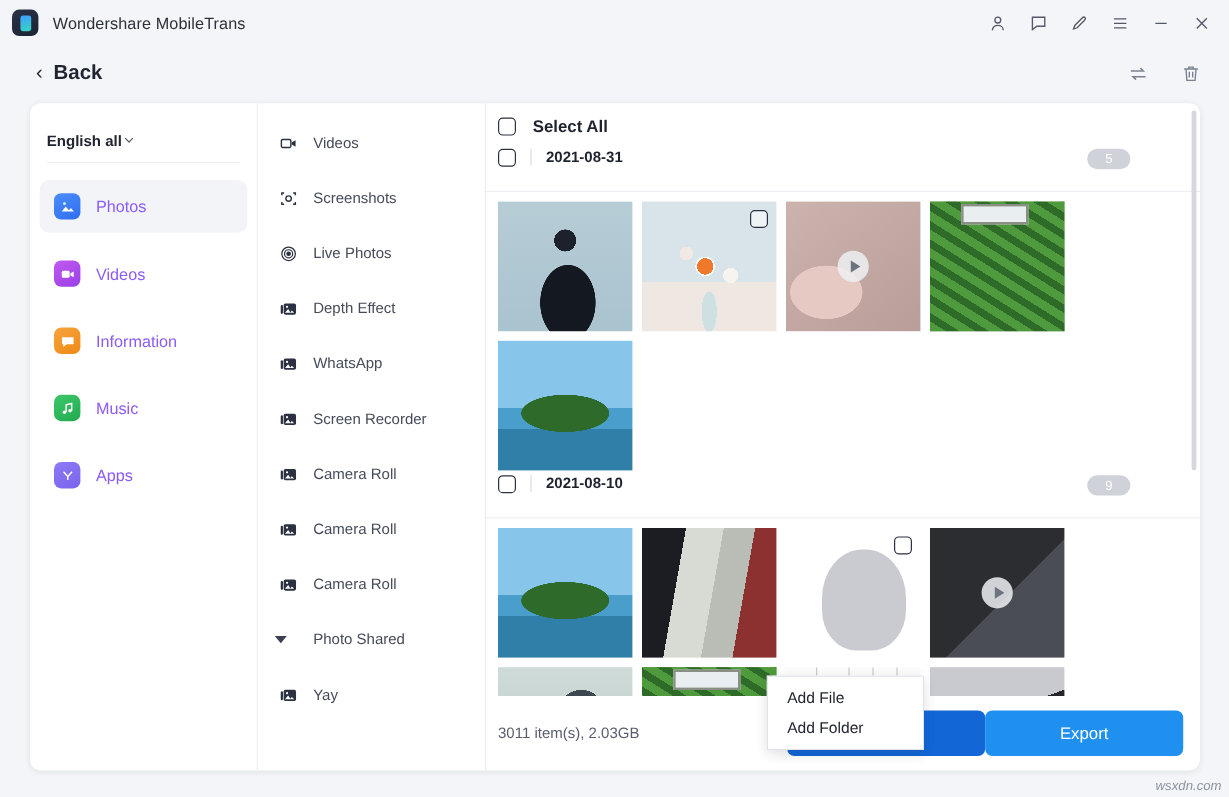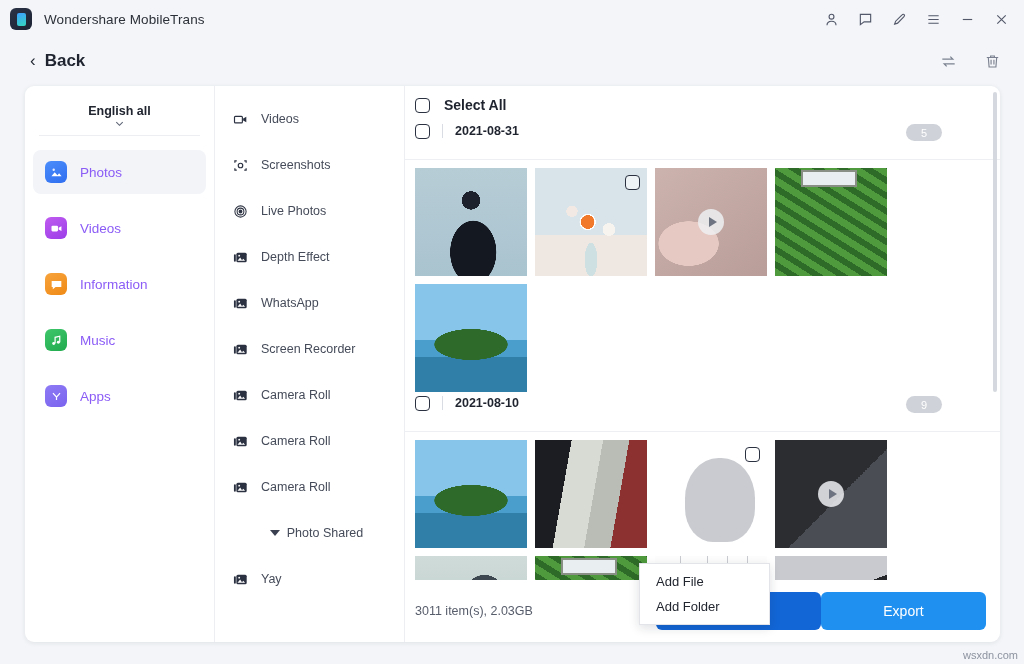--- a/index.html
+++ b/index.html
@@ -80,25 +80,24 @@
 
   
   .leftnav {
     width: 190px; flex: none;
     border-right: 1px solid #eceef2;
     padding-top: 4px;
   }
   .lang {
     margin: 16px 14px 0 14px;
     height: 30px;
-    display: flex; align-items: center; justify-content: center;
+    display: flex; align-items: center; justify-content: flex-start;
     font-size: 12.5px; color: #20252f; font-weight: 600;
     border-bottom: 1px solid #eceef2;
     padding-bottom: 6px;
-    flex-direction: column;
   }
   .lang .cv { color:#5d6475; font-size: 11px; }
   .navlist { margin-top: 14px; }
   .navitem {
     height: 44px; margin: 0 8px 12px 8px;
     border-radius: 8px;
     display: flex; align-items: center; gap: 13px;
     padding-left: 12px;
   }
   .navitem.active { background: #f2f4f8; }
@@ -121,21 +120,21 @@
     padding-top: 10px;
     overflow: hidden;
   }
   .album {
     height: 46px;
     display: flex; align-items: center; gap: 12px;
     padding-left: 16px;
   }
   .album .aic { width: 18px; flex:none; display:flex; align-items:center; justify-content:center; color:#2b3140; }
   .album .albl { font-size: 12.5px; color: #454b59; }
-  .album.group { padding-left: 14px; gap: 7px; justify-content: center; }
+  .album.group { padding-left: 14px; gap: 22px; }
   .album.group .tri {
     width: 0; height: 0; border-left: 5px solid transparent;
     border-right: 5px solid transparent; border-top: 6px solid #3a4050;
   }
 
   
   .content { flex: 1; position: relative; display: flex; flex-direction: column; }
   .scrollarea { flex: 1; position: relative; overflow: hidden; padding: 0 0 0 0; }
 
   .selall {
@@ -255,21 +254,21 @@
     box-shadow: 0 3px 10px rgba(20,30,50,.14);
     z-index: 50; padding: 5px 0;
   }
   .ctxitem {
     height: 25px; display:flex; align-items:center;
     padding-left: 16px; font-size: 13px; color:#22262f;
   }
 
   .watermark {
     position: absolute; right: 6px; bottom: 3px;
-    font-size: 11px; color: #8d93a0;
+    font-size: 11px; color: #8d93a0; font-style: italic;
   }
 </style>
 </head>
 <body>
 
 <div class="app">
 
   <div class="titlebar">
     <div class="app-icon">
       <div class="glyph"></div>

